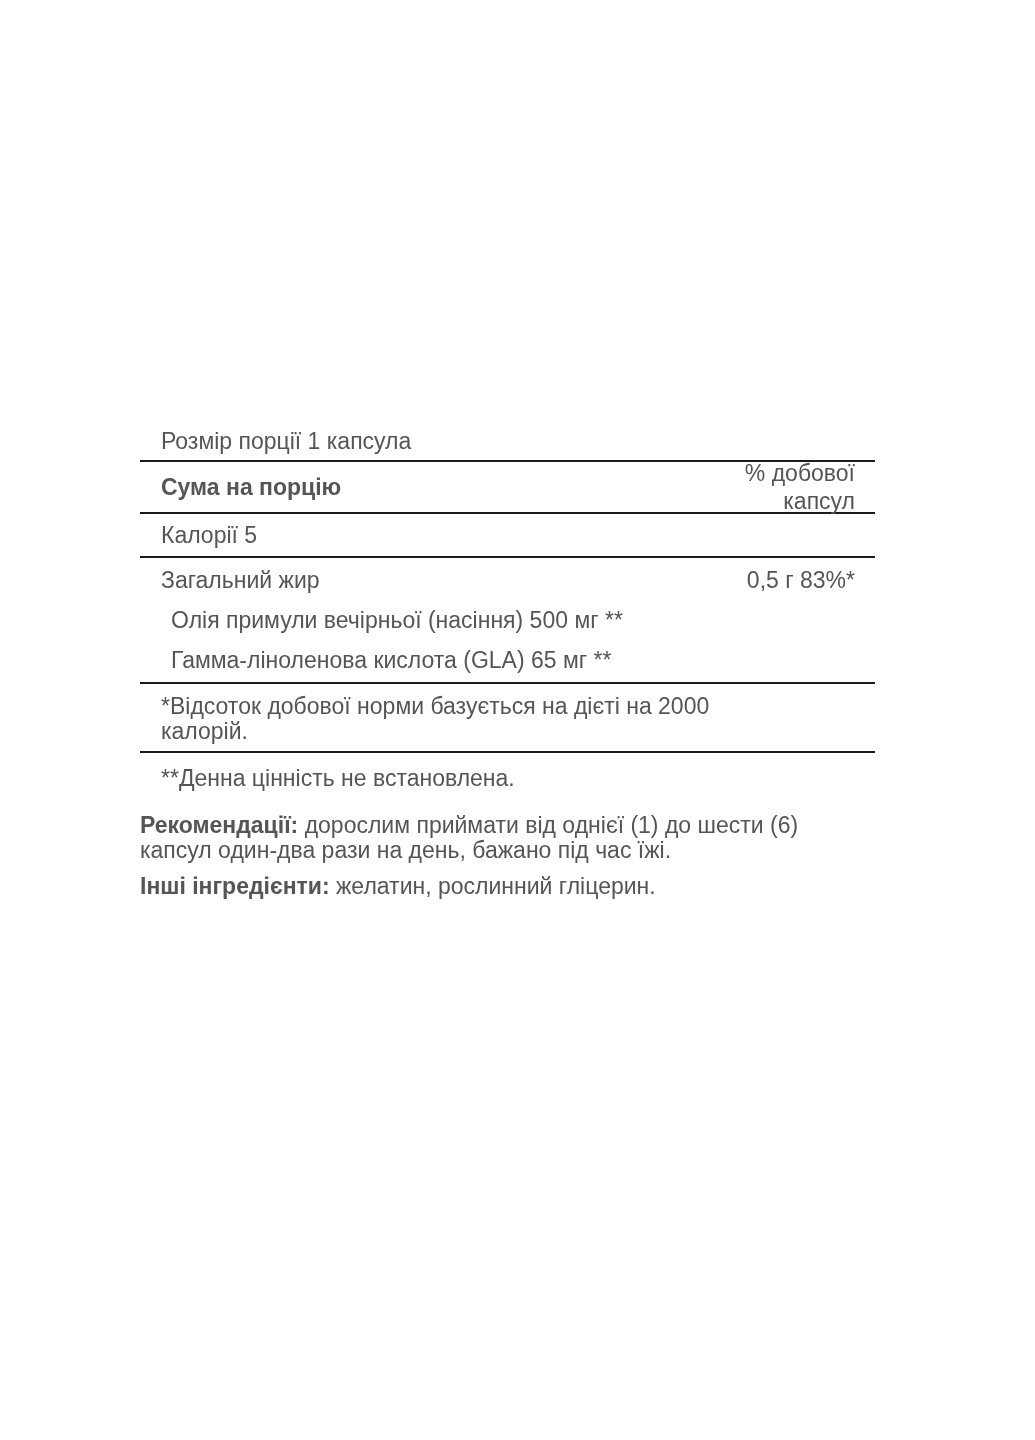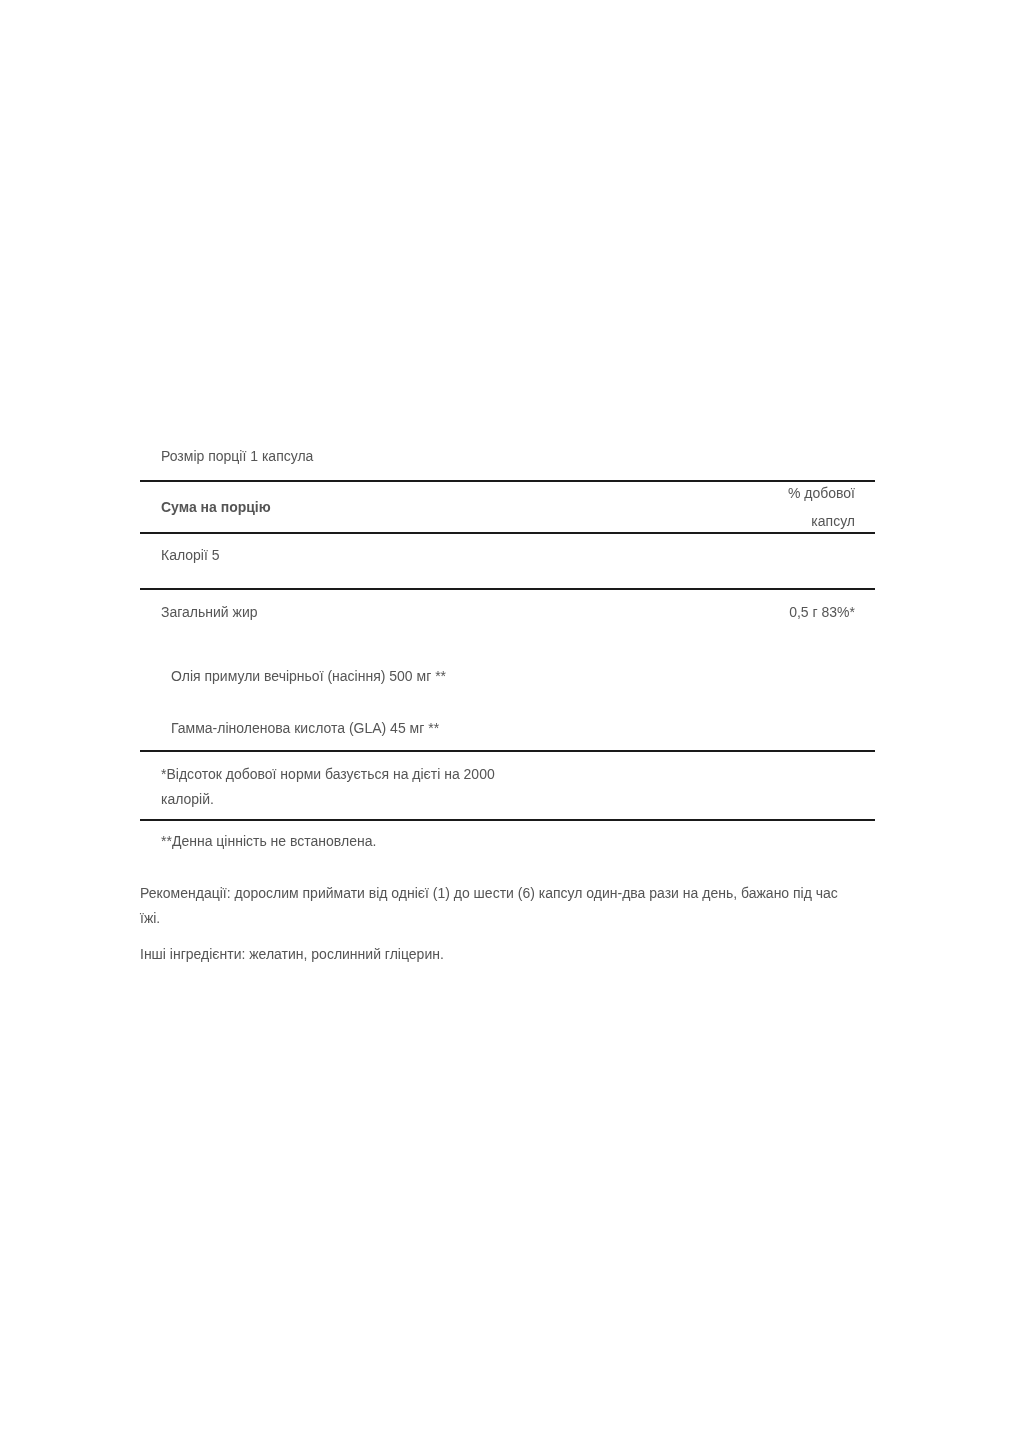--- a/index.html
+++ b/index.html
@@ -1,31 +1,31 @@
 <!DOCTYPE html>
 <html><head>
 <meta charset="utf-8">
 <style>
   html, body { margin: 0; padding: 0; }
   body {
     width: 1035px; height: 1440px; background: #ffffff; position: relative;
     font-family: "Liberation Sans", sans-serif; color: #555555;
   }
-  .wrap { position: absolute; left: 140px; top: 444px; width: 735px; font-size: 14px; }
+  .wrap { position: absolute; left: 140px; top: 424px; width: 735px; font-size: 23px; }
   .serving { padding: 4px 0 8px 21px; height: 24px; }
   .rule { height: 2px; background: #1a1a1a; }
   .hdr { display: flex; justify-content: space-between; align-items: center; height: 50px; padding: 0 20px 0 21px; }
   .hdr-left { font-weight: bold; }
   .hdr-right { font-weight: normal; text-align: right; line-height: 28px; }
-  .row { display: flex; justify-content: space-between; padding: 0 20px 12px 21px; height: 40px; align-items: center; }
-  .row.sub { padding-left: 31px; align-items: flex-end; }
+  .row { display: flex; justify-content: space-between; padding: 0 20px 0 21px; height: 40px; align-items: center; }
+  .row.sub { padding-left: 31px; }
   .foot1 { padding: 10px 20px 6px 21px; line-height: 25px; height: 51px; }
   .foot2 { padding: 12px 20px 0 21px; height: 34px; }
   .para { line-height: 25px; margin-top: 14px; width: 720px; }
-  .para b { font-weight: normal; }
+  .para b { font-weight: bold; }
 </style>
 </head>
 <body>
 
 <div class="wrap">
   <div class="serving">Розмір порції 1 капсула</div>
   <div class="rule"></div>
   <div class="hdr">
     <span class="hdr-left">Сума на порцію</span>
     <span class="hdr-right">
@@ -40,21 +40,21 @@
   <div class="rule"></div>
   <div class="row" style="margin-top:2px">
     <span>Загальний жир</span>
     <span>0,5 г 83%*</span>
   </div>
   <div class="row sub">
     <span>Олія примули вечірньої (насіння) 500 мг **</span>
     <span></span>
   </div>
   <div class="row sub" style="margin-bottom:2px">
-    <span>Гамма-ліноленова кислота (GLA) 45 мг **</span>
+    <span>Гамма-ліноленова кислота (GLA) 65 мг **</span>
     <span></span>
   </div>
   <div class="rule"></div>
   <div class="foot1">
     <span>*Відсоток добової норми базується на дієті на 2000</span><br>
     <span>калорій.</span>
   </div>
   <div class="rule"></div>
   <div class="foot2">**Денна цінність не встановлена.</div>
   <div class="para">

